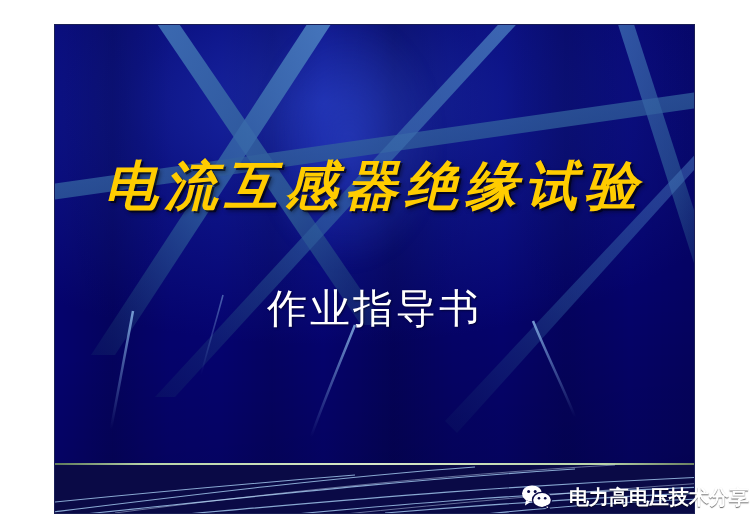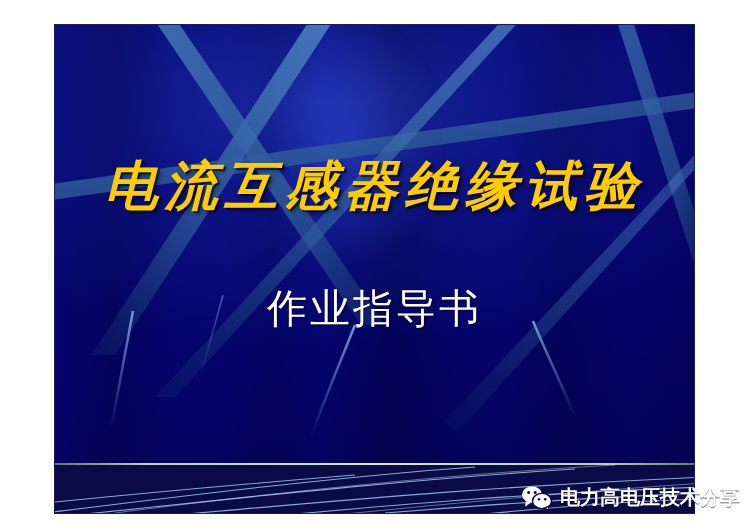--- a/index.html
+++ b/index.html
@@ -141,22 +141,22 @@
     text-shadow: 1px 1px 2px rgba(0,0,0,0.5);
     white-space: nowrap;
   }
 
   
   #watermark {
     position: absolute;
     left: 520px;
     top: 484px;
     display: flex;
-    align-items: center;
-    gap: 6px;
+    align-items: flex-start;
+    gap: 15px;
     z-index: 6;
   }
   #watermark .wm-text {
     font-family: "DejaVu Sans", "Liberation Sans", sans-serif;
     font-weight: 700;
     font-size: 20px;
     color: #ffffff;
     letter-spacing: 0px;
     white-space: nowrap;
     text-shadow: 0 1px 1px rgba(0,0,0,0.6);

